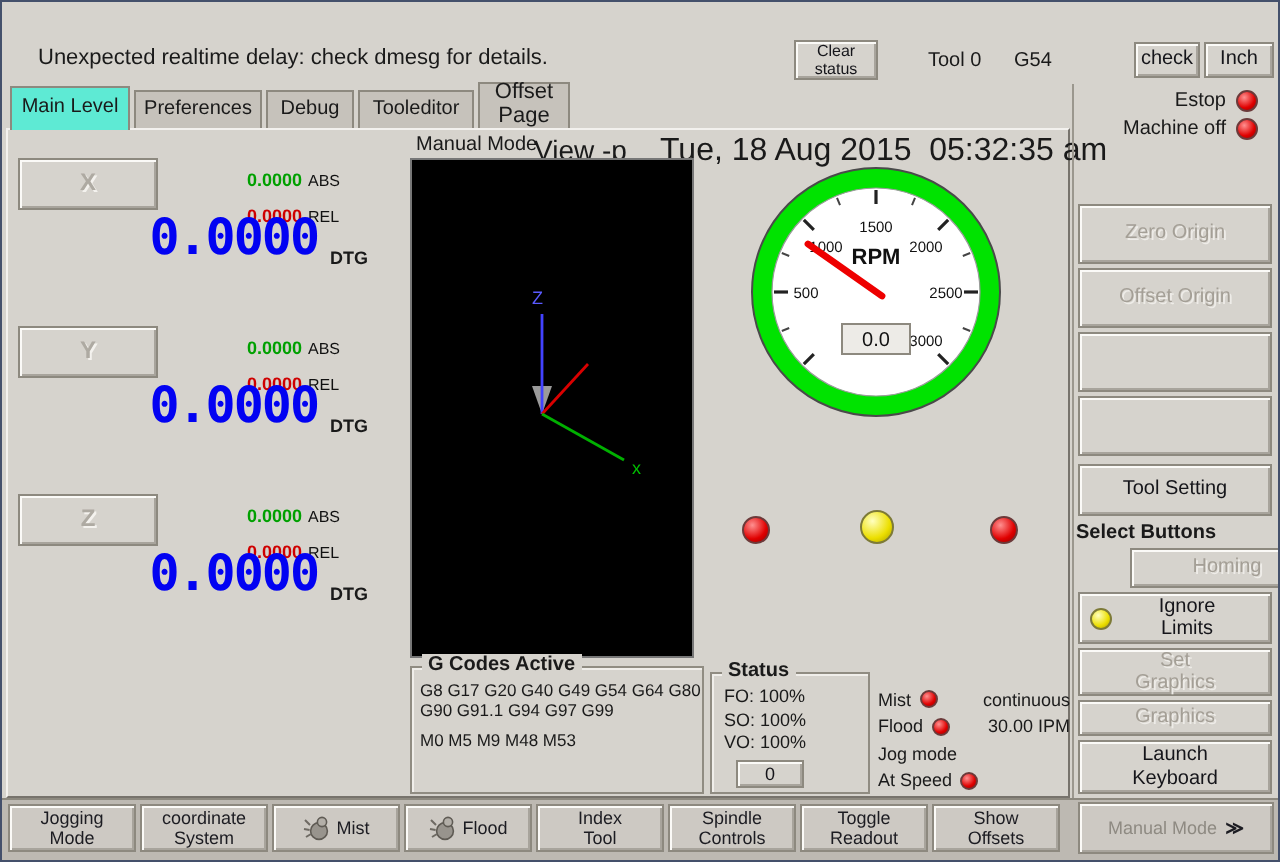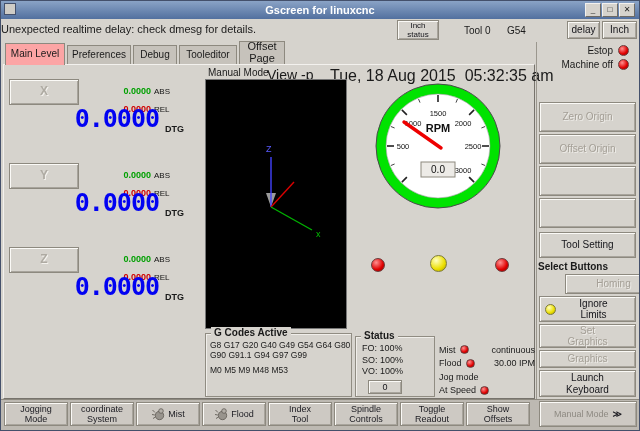--- a/index.html
+++ b/index.html
@@ -9,21 +9,21 @@
   .titlebar .title{position:absolute;left:0;right:0;top:3px;text-align:center;color:#fff;font-size:11px;font-weight:bold;}
   .winbtn{width:16px;height:14px;background:#d6d3cd;border:1px solid;border-color:#f3f1ee #6e6a64 #6e6a64 #f3f1ee;font-size:8px;line-height:12px;text-align:center;color:#222;box-sizing:border-box;}
   .btn{background:#d6d3cd;border:1px solid #8d897f;box-shadow:inset 1px 1px 0 #fbfaf7,inset -1px -1px 0 #a8a49c;display:flex;align-items:center;justify-content:center;text-align:center;font-size:10px;line-height:1.15;color:#15151a;box-sizing:border-box;}
   .btn.disabled{color:#a49f96;text-shadow:1px 1px 0 #eeece8;}
   .led{border-radius:50%;box-sizing:border-box;}
   .led.red{background:radial-gradient(circle at 35% 30%,#ff9090,#e00000 60%,#8d0000);border:1px solid #6c3a3a;}
   .led.yellow{background:radial-gradient(circle at 35% 30%,#ffffc0,#ecdf00 60%,#a89c00);border:1px solid #7d7a37;}
   .frame{border:1px solid #908c82;box-shadow:inset 1px 1px 0 #f0eeea;box-sizing:border-box;}
   .frame .ftitle{position:absolute;top:-7px;left:5px;background:#d6d3cd;padding:0 3px;font-size:10px;font-weight:bold;}
   .tab{position:absolute;background:#c6c2bb;border:1px solid #8d897f;border-bottom:none;display:flex;align-items:center;justify-content:center;font-size:10px;text-align:center;line-height:1.05;z-index:2;box-sizing:border-box;}
-  .tab.active{background:#fca5a5;z-index:3;}
+  .tab.active{background:#5eead4;z-index:3;}
   .panel{border:1px solid;border-color:#f3f1ee #77736c #77736c #f3f1ee;background:#d6d3cd;box-sizing:border-box;}
   .pre{white-space:pre;}
   .dro-val{font-size:9px;font-weight:bold;text-align:right;display:inline-block;width:52px;}
   .dro-lbl{font-size:8px;margin-left:3px;color:#111;}
   .dro-big{font-family:"DejaVu Sans Mono",monospace;font-weight:bold;font-size:25px;color:#0202f2;text-align:right;letter-spacing:-1px;}
   .green{color:#00a000;}
   .red{color:#cf0000;}
   .axisbtn{font-size:12px;font-weight:bold;color:#aeaaa2;text-shadow:1px 1px 0 #f4f2ee;}
   .crow{display:flex;align-items:center;height:13.5px;font-size:9px;}
   .crow .cled{width:9px;height:9px;margin-left:4px;flex:0 0 auto;}
@@ -33,33 +33,26 @@
   .gauge-value{font-size:10px;text-anchor:middle;fill:#111;}
   .gtick line{stroke:#222;stroke-width:1.6;}
   .gtickm line{stroke:#444;stroke-width:1;}
   .glabel{font-size:7.5px;text-anchor:middle;fill:#111;}
 </style>
 </head>
 <body>
 
 <div class="window">
 
-  <div class="abs titlebar">
-    <div class="abs" style="left:3px;top:2px;width:12px;height:12px;background:#cfccc6;border:1px solid #45516c;box-sizing:border-box;"></div>
-    <div class="title">Gscreen for linuxcnc</div>
-    <div class="abs winbtn" style="left:584px;top:2px;">_</div>
-    <div class="abs winbtn" style="left:601px;top:2px;">□</div>
-    <div class="abs winbtn" style="left:618px;top:2px;">✕</div>
-  </div>
-
-  <div class="abs" style="left:0;top:22px;font-size:11px;">Unexpected realtime delay: check dmesg for details.</div>
-  <div class="abs btn" style="left:396px;top:19px;width:42px;height:20px;font-size:8px;padding:0 3px;">Inch status</div>
+
+  <div class="abs" style="left:18px;top:22px;font-size:11px;">Unexpected realtime delay: check dmesg for details.</div>
+  <div class="abs btn" style="left:396px;top:19px;width:42px;height:20px;font-size:8px;padding:0 3px;">Clear status</div>
   <div class="abs" style="left:463px;top:24px;font-size:10px;">Tool 0</div>
   <div class="abs" style="left:506px;top:24px;font-size:10px;">G54</div>
-  <div class="abs btn" style="left:566px;top:20px;width:33px;height:18px;">delay</div>
+  <div class="abs btn" style="left:566px;top:20px;width:33px;height:18px;">check</div>
   <div class="abs btn" style="left:601px;top:20px;width:35px;height:18px;">Inch</div>
 
   <div class="abs panel" style="left:2px;top:63px;width:532px;height:335px;"></div>
   <div class="abs tab active" style="left:4px;top:42px;width:60px;height:22px;">
       <span>Main Level</span>
     </div>
   <div class="abs tab" style="left:66px;top:44px;width:64px;height:19px;">
       <span>Preferences</span>
     </div>
   <div class="abs tab" style="left:132px;top:44px;width:44px;height:19px;">

